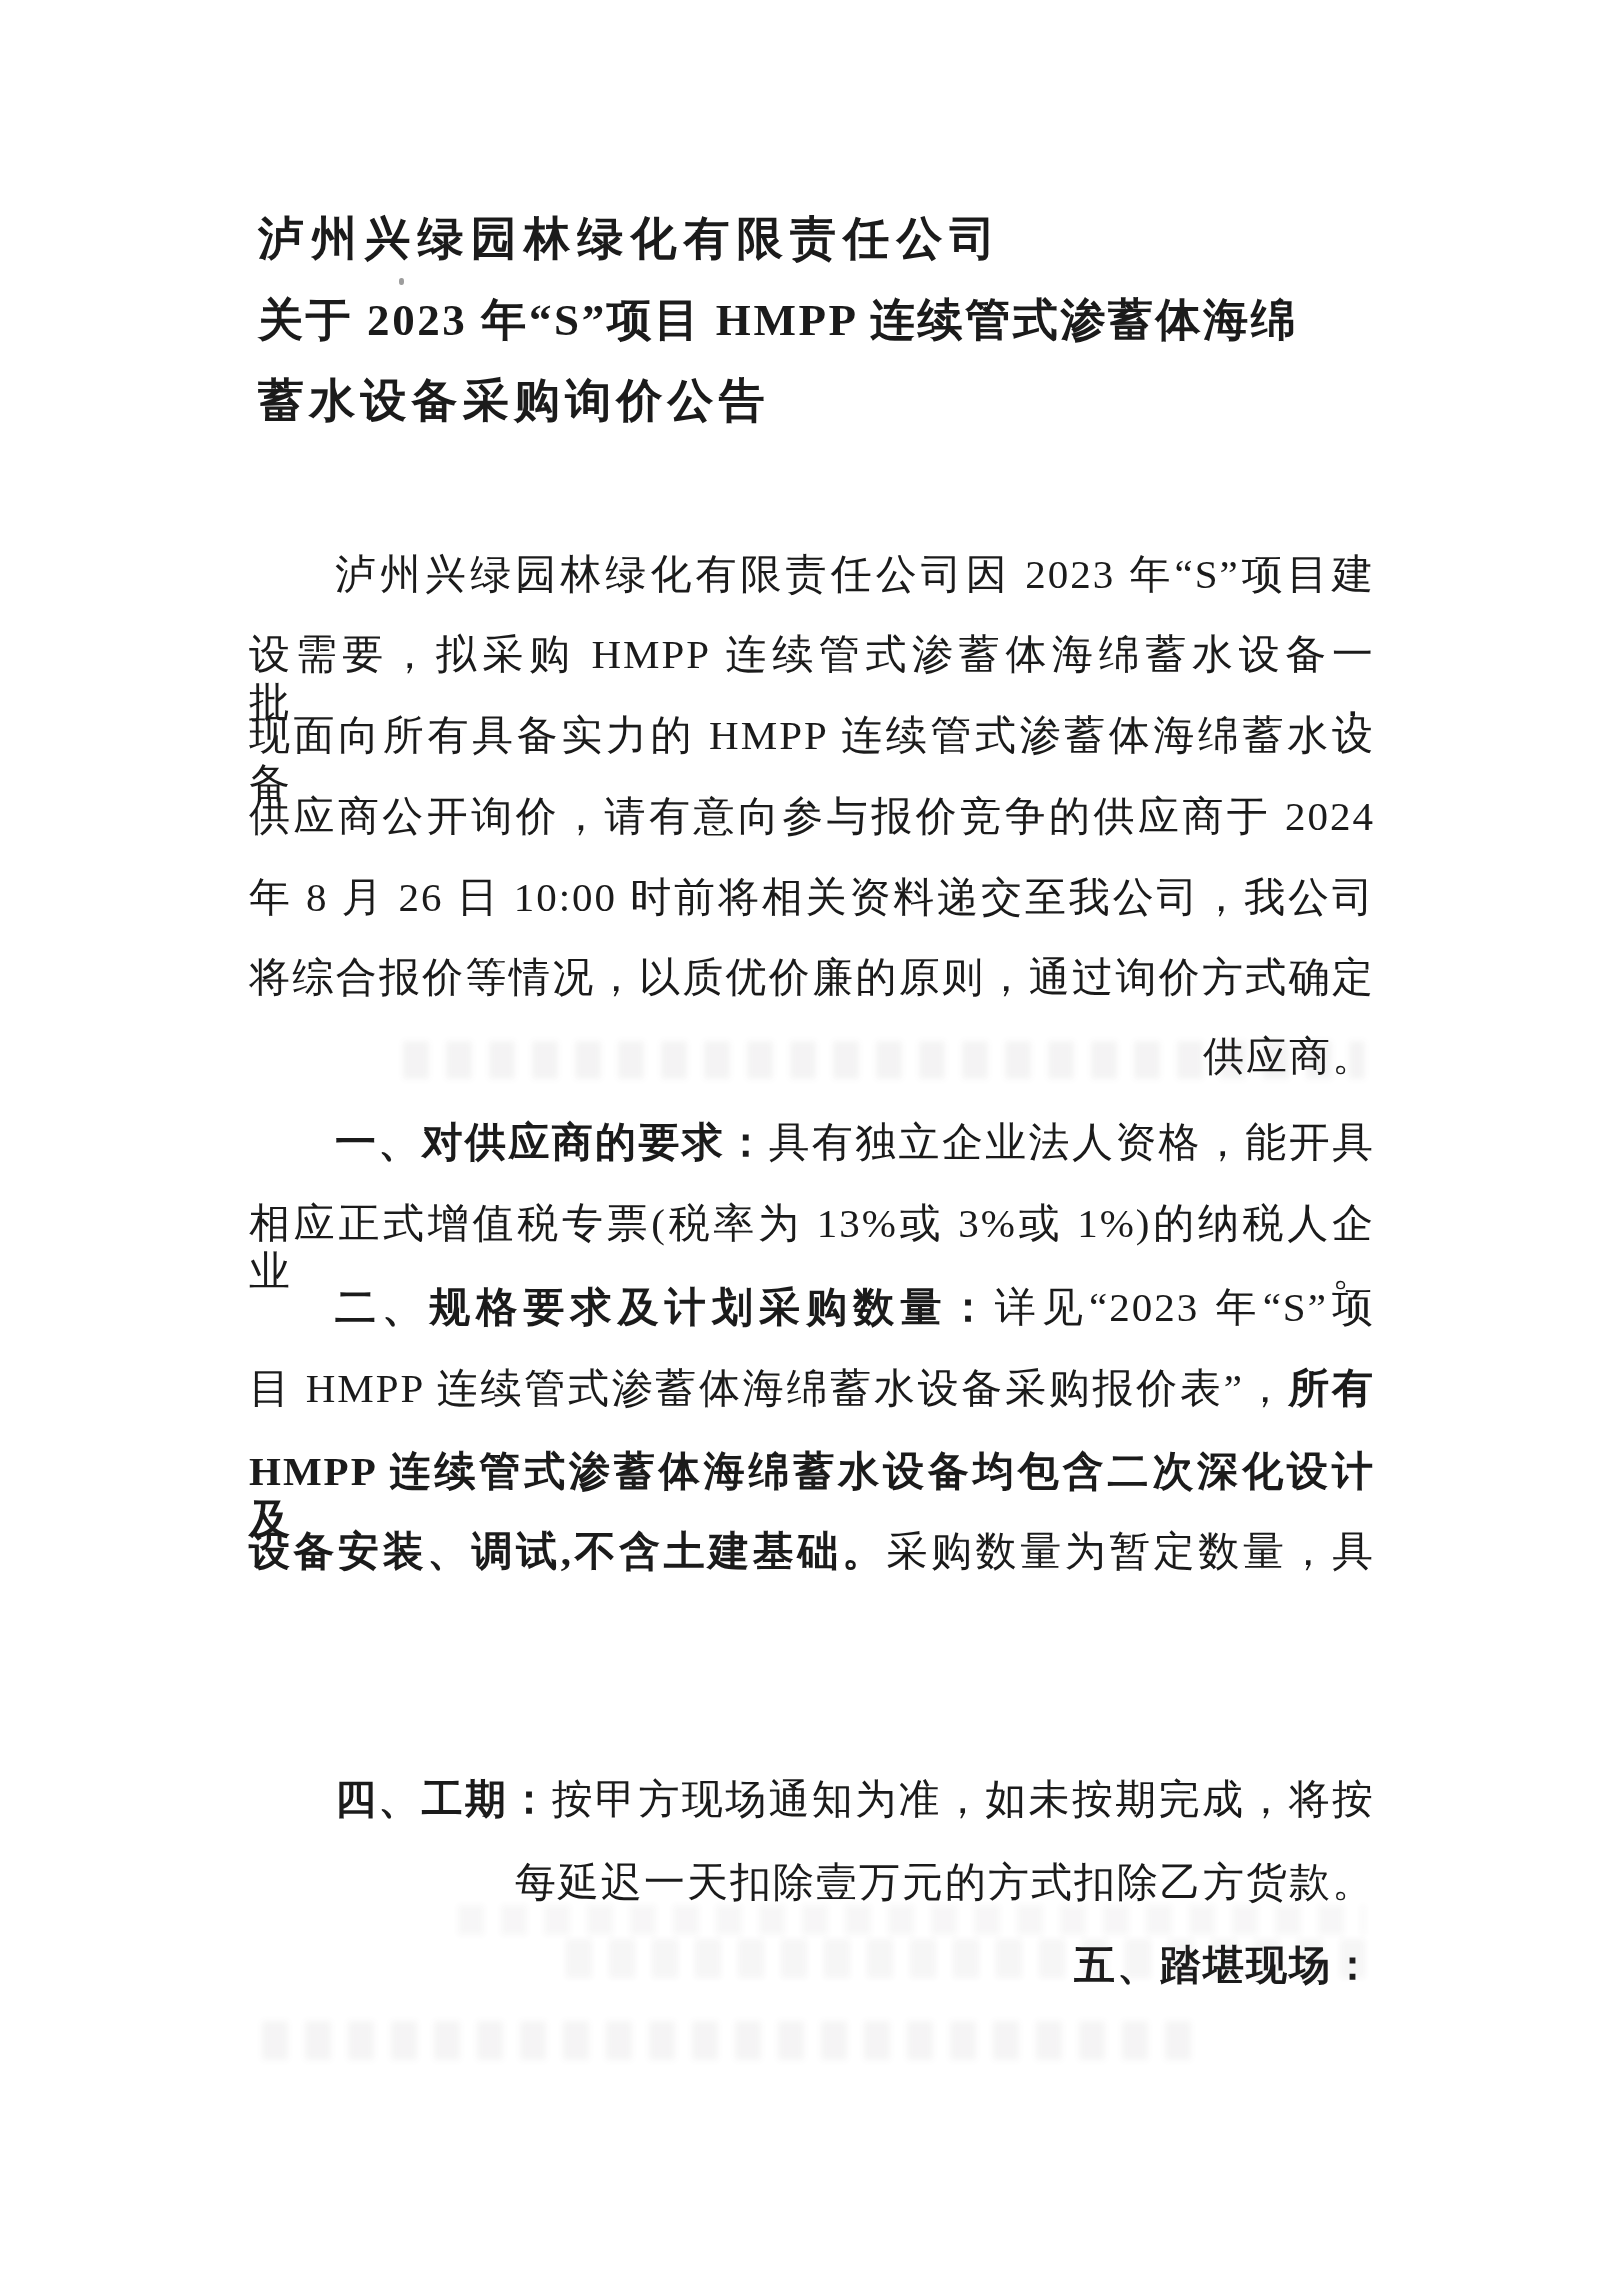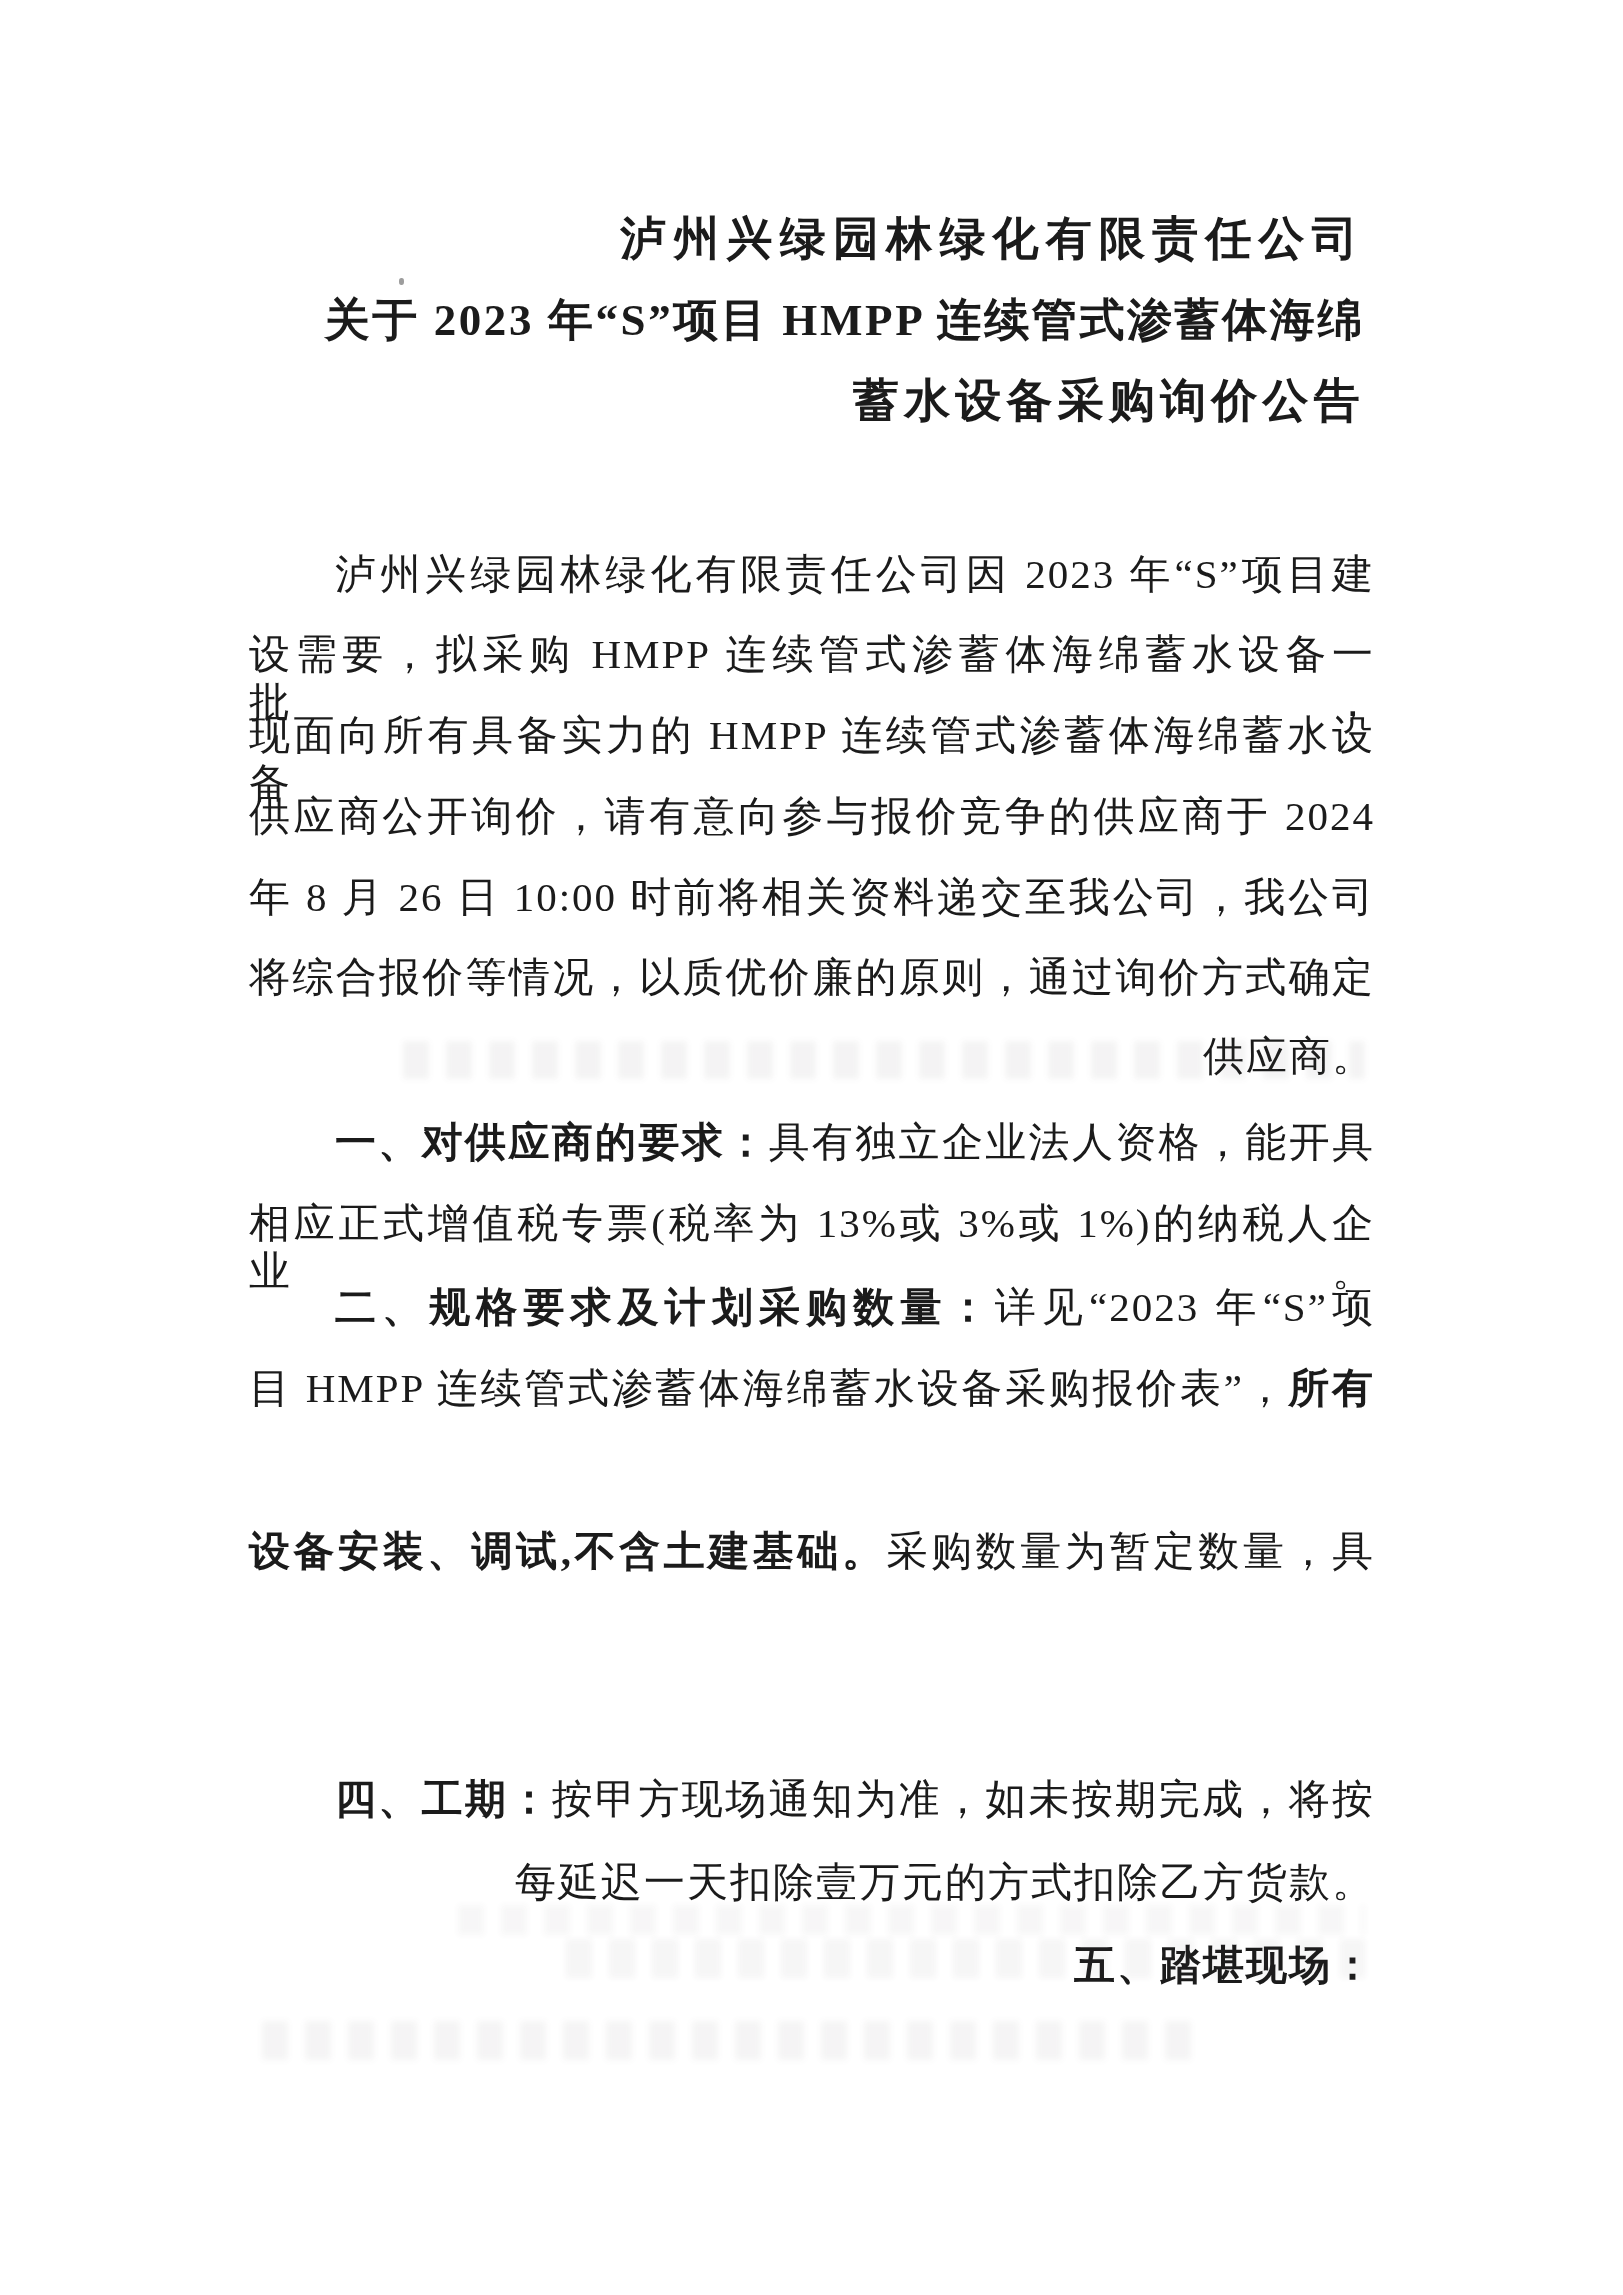--- a/index.html
+++ b/index.html
@@ -34,23 +34,23 @@
     text-align: justify;
     text-align-last: justify;
   }
   .line.indent { text-indent: 86px; }
   .seg-bold { font-weight: 700; }
   .seg-reg  { font-weight: 400; }
 
   
   .title {
     position: absolute;
-    left: 239px;
+    left: 258px;
     width: 1126px;
-    text-align: right;
+    text-align: left;
     font-weight: 700;
     white-space: nowrap;
     line-height: 1.15;
     font-family: Liberation Serif, serif;
   }
   .title.t1 { font-size: 46px; letter-spacing: 7.2px; }
   .title.t2 { font-size: 45px; letter-spacing: 2.6px; }
   .title.t3 { font-size: 46px; letter-spacing: 5.2px; }
 
   
@@ -115,20 +115,23 @@
   <div class="line full" style="top:1199px">
     <span class="seg-reg">相应正式增值税专票(税率为 13%或 3%或 1%)的纳税人企业。</span>
   </div>
 
   <div class="line full indent" style="top:1283px">
     <span class="seg-bold">二、规格要求及计划采购数量：</span><span class="seg-reg">详见“2023 年“S”项</span>
   </div>
   <div class="line full" style="top:1364px">
     <span class="seg-reg">目 HMPP 连续管式渗蓄体海绵蓄水设备采购报价表”，</span><span class="seg-bold">所有</span>
   </div>
+  <div class="line full" style="top:1447px">
+    <span class="seg-bold">HMPP 连续管式渗蓄体海绵蓄水设备均包含二次深化设计及</span>
+  </div>
   <div class="line full" style="top:1527px">
     <span class="seg-bold">设备安装、调试,不含土建基础。</span><span class="seg-reg">采购数量为暂定数量，具</span>
   </div>
 
 
   <div class="line full indent" style="top:1775px">
     <span class="seg-bold">四、工期：</span><span class="seg-reg">按甲方现场通知为准，如未按期完成，将按</span>
   </div>
   <div class="line" style="top:1858px">
     <span class="seg-reg">每延迟一天扣除壹万元的方式扣除乙方货款。</span>

